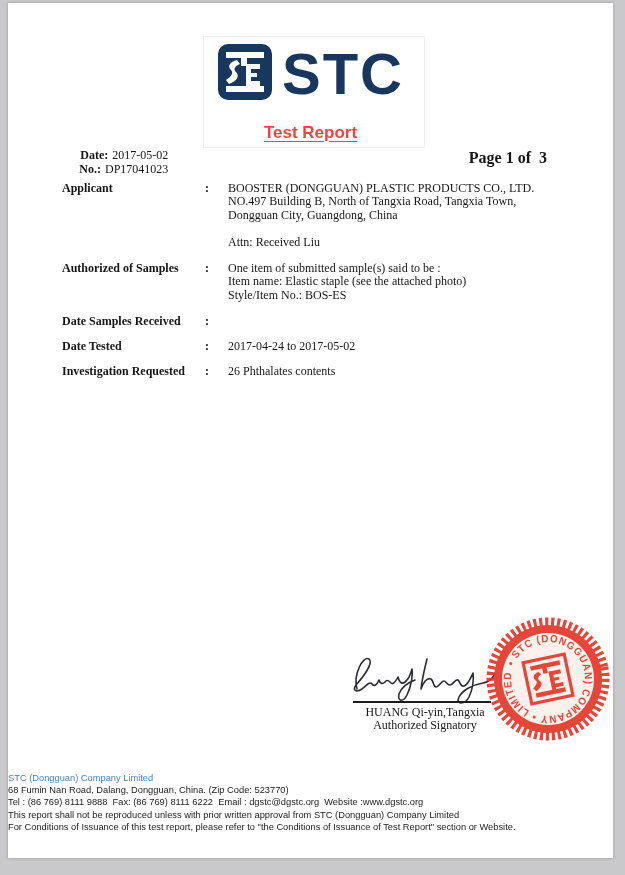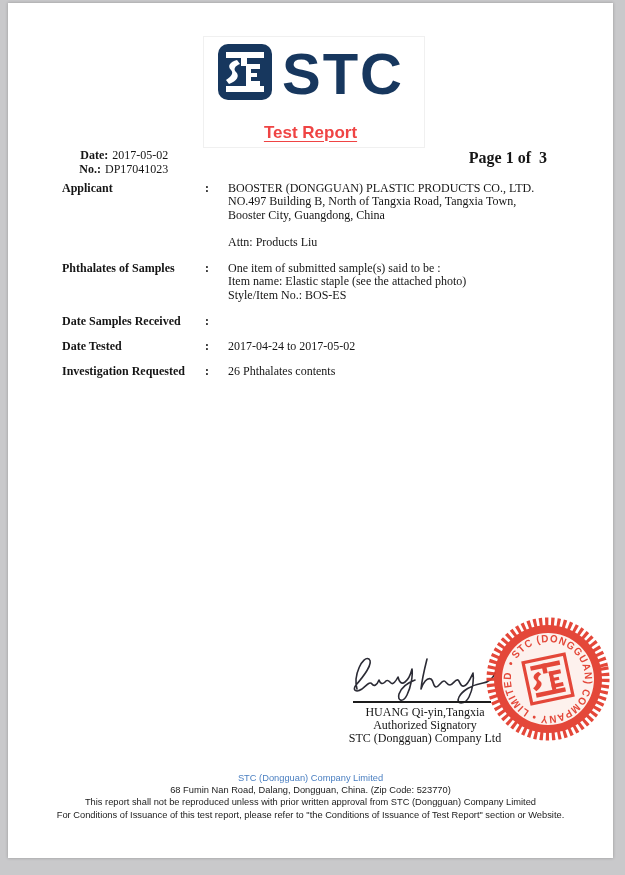--- a/index.html
+++ b/index.html
@@ -69,21 +69,21 @@
   }
   .sig-block {
     position:absolute; left:282px; top:703px; width:270px;
     text-align:center; font-size:12px; line-height:13.2px;
   }
   
   .stamp { position:absolute; left:477px; top:613px; opacity:0.93; }
   
   .footer {
     position:absolute; left:0; top:769px; width:100%;
-    text-align:center;
+    text-align:left;
     font-family:"Liberation Sans", sans-serif;
     font-size:9.3px; line-height:12.2px; color:#1b1b1b;
   }
   .footer .f-company { color:#4a7fc1; }
   .footer .pre { white-space:pre; }
 </style>
 </head>
 <body>
 
 <div class="page">
@@ -120,28 +120,28 @@
     </div>
   </div>
   <div class="page-info">Page 1 of  3</div>
 
   <div class="field-row row-applicant">
     <span class="fl">Applicant</span>
     <span class="fc">:</span>
     <span class="fv">
       <div class="vline">BOOSTER (DONGGUAN) PLASTIC PRODUCTS CO., LTD.</div>
       <div class="vline">NO.497 Building B, North of Tangxia Road, Tangxia Town,</div>
-      <div class="vline">Booster City, Guangdong, China</div>
+      <div class="vline">Dongguan City, Guangdong, China</div>
       <div class="vline"></div>
-      <div class="vline">Attn: Products Liu</div>
+      <div class="vline">Attn: Received Liu</div>
     </span>
   </div>
 
   <div class="field-row row-description">
-    <span class="fl">Phthalates of Samples</span>
+    <span class="fl">Authorized of Samples</span>
     <span class="fc">:</span>
     <span class="fv">
       <div class="vline">One item of submitted sample(s) said to be :</div>
       <div class="vline">Item name: Elastic staple (see the attached photo)</div>
       <div class="vline">Style/Item No.: BOS-ES</div>
     </span>
   </div>
 
   <div class="field-row row-received">
     <span class="fl">Date Samples Received</span>
@@ -164,21 +164,20 @@
     <g fill="none" stroke="#2b2b35" stroke-width="1.6" stroke-linecap="round" stroke-linejoin="round">
       <path d="M14,42 C10,28 20,8 26,12 C31,16 20,30 13,38 C9,43 13,46 19,42 C24,38 27,34 29,37 C31,40 34,38 36,33 C37,36 39,38 42,35 C44,32 46,34 48,36 C50,38 53,34 55,30 C56,34 58,38 62,35 C66,32 68,26 69,22 C70,28 68,40 64,48 C60,56 54,54 56,47 C58,41 64,36 72,33"></path>
       <path d="M84,12 C82,20 79,32 78,42 C80,36 84,30 88,32 C91,34 90,40 93,40 C96,40 98,34 101,34 C103,34 104,38 107,38 C110,38 112,32 115,33 C117,34 117,40 121,39 C125,38 128,30 130,26 C131,32 130,42 126,50 C122,58 112,58 116,50 C119,44 128,38 140,36 C146,35 150,32 152,26"></path>
     </g>
   </svg>
   <div class="signature-line"></div>
 
   <div class="sig-block">
     <div>HUANG Qi-yin,Tangxia</div>
     <div>Authorized Signatory</div>
-    <div>STC (Dongguan) Company Ltd</div>
   </div>
 
   <svg class="stamp" width="126" height="126" viewBox="-63 -63 126 126">
     <g transform="rotate(-12)">
       <circle r="57" fill="none" stroke="#e23a2b" stroke-width="9" stroke-dasharray="3.2,2.7"></circle>
       <circle r="54" fill="#e23a2b"></circle>
       <circle r="46" fill="#fdf1ec"></circle>
       <defs>
         <path id="ringPath" d="M 0 -37 A 37 37 0 1 1 -0.001 -37"></path>
       </defs>
@@ -197,17 +196,18 @@
         <rect x="2" y="6" width="12" height="4"></rect>
         <rect x="-15" y="11.5" width="30" height="4.5"></rect>
         <path d="M-8,-9 c-5 1.5 -7.5 4.5 -4.5 7.5 c2.2 2.2 0 5 -4 7.5 l2.5 3.5 c6 -2.5 8.5 -6.5 5.5 -9.5 c-2.2 -2.2 -0.8 -4.5 3 -6 z"></path>
       </g>
     </g>
   </svg>
 
   <div class="footer">
     <div class="f-company">STC (Dongguan) Company Limited</div>
     <div>68 Fumin Nan Road, Dalang, Dongguan, China. (Zip Code: 523770)</div>
+    <div class="pre">Tel : (86 769) 8111 9888  Fax: (86 769) 8111 6222  Email : dgstc@dgstc.org  Website :www.dgstc.org</div>
     <div>This report shall not be reproduced unless with prior written approval from STC (Dongguan) Company Limited</div>
     <div>For Conditions of Issuance of this test report, please refer to "the Conditions of Issuance of Test Report" section or Website.</div>
   </div>
 
 </div>
 
 </body></html>

